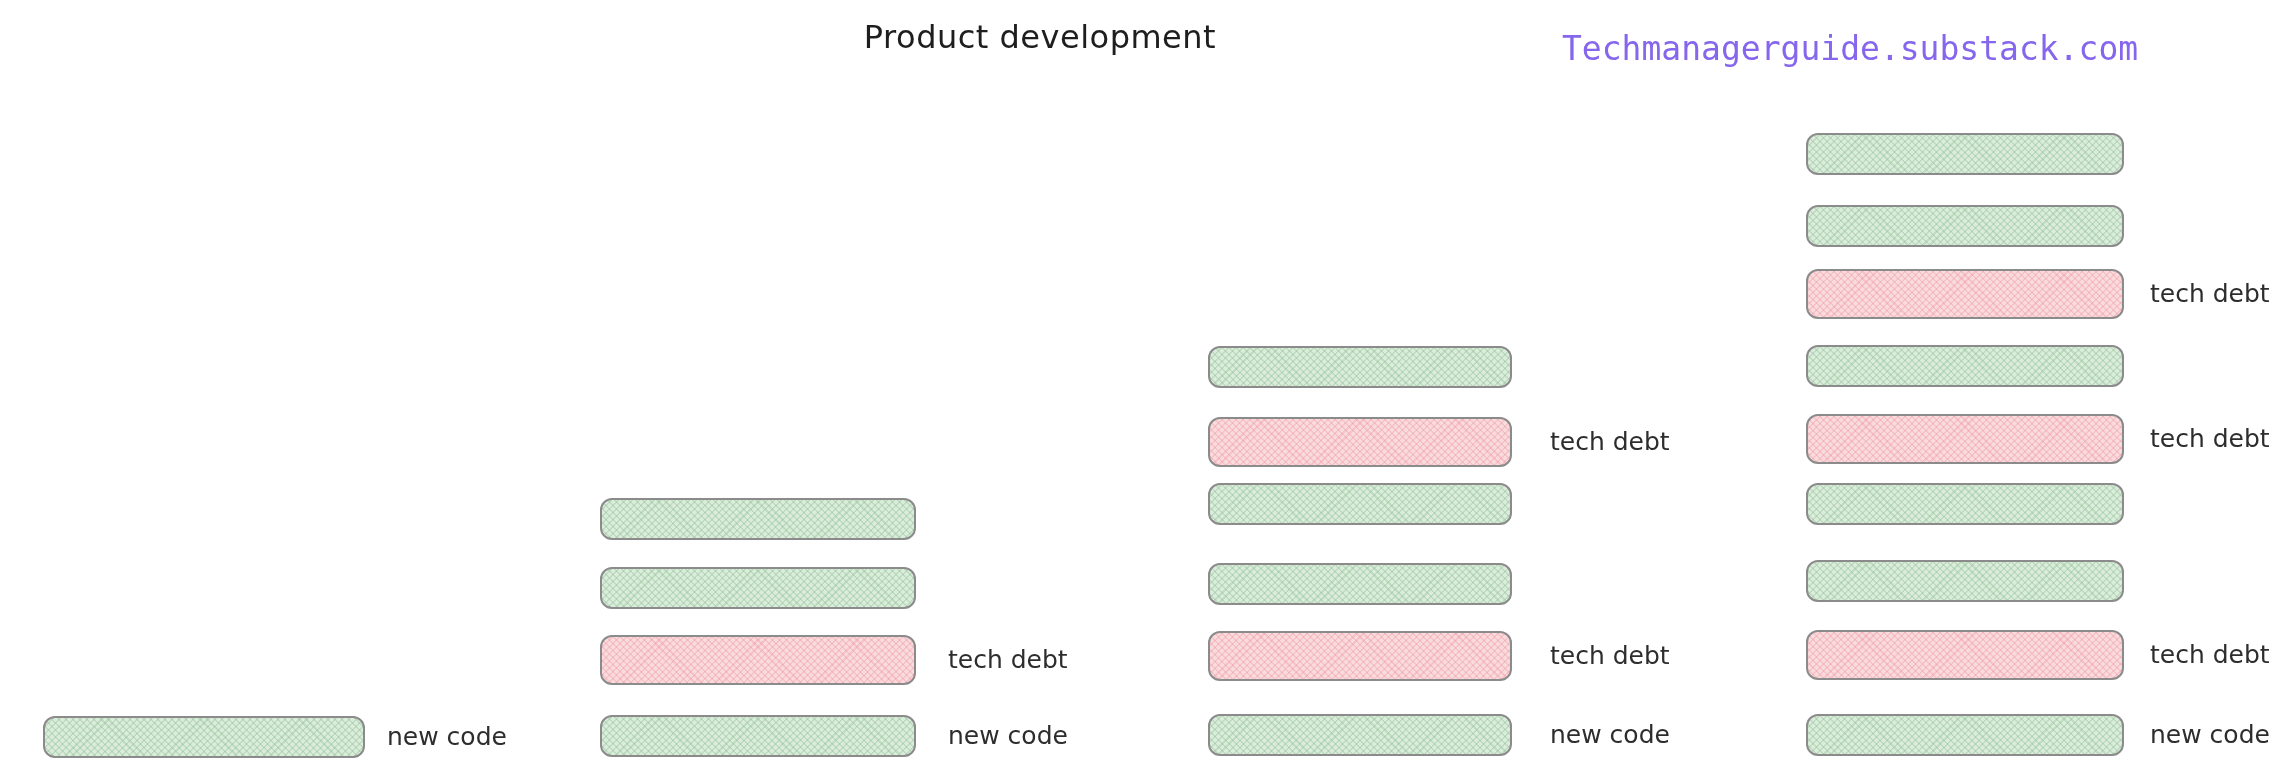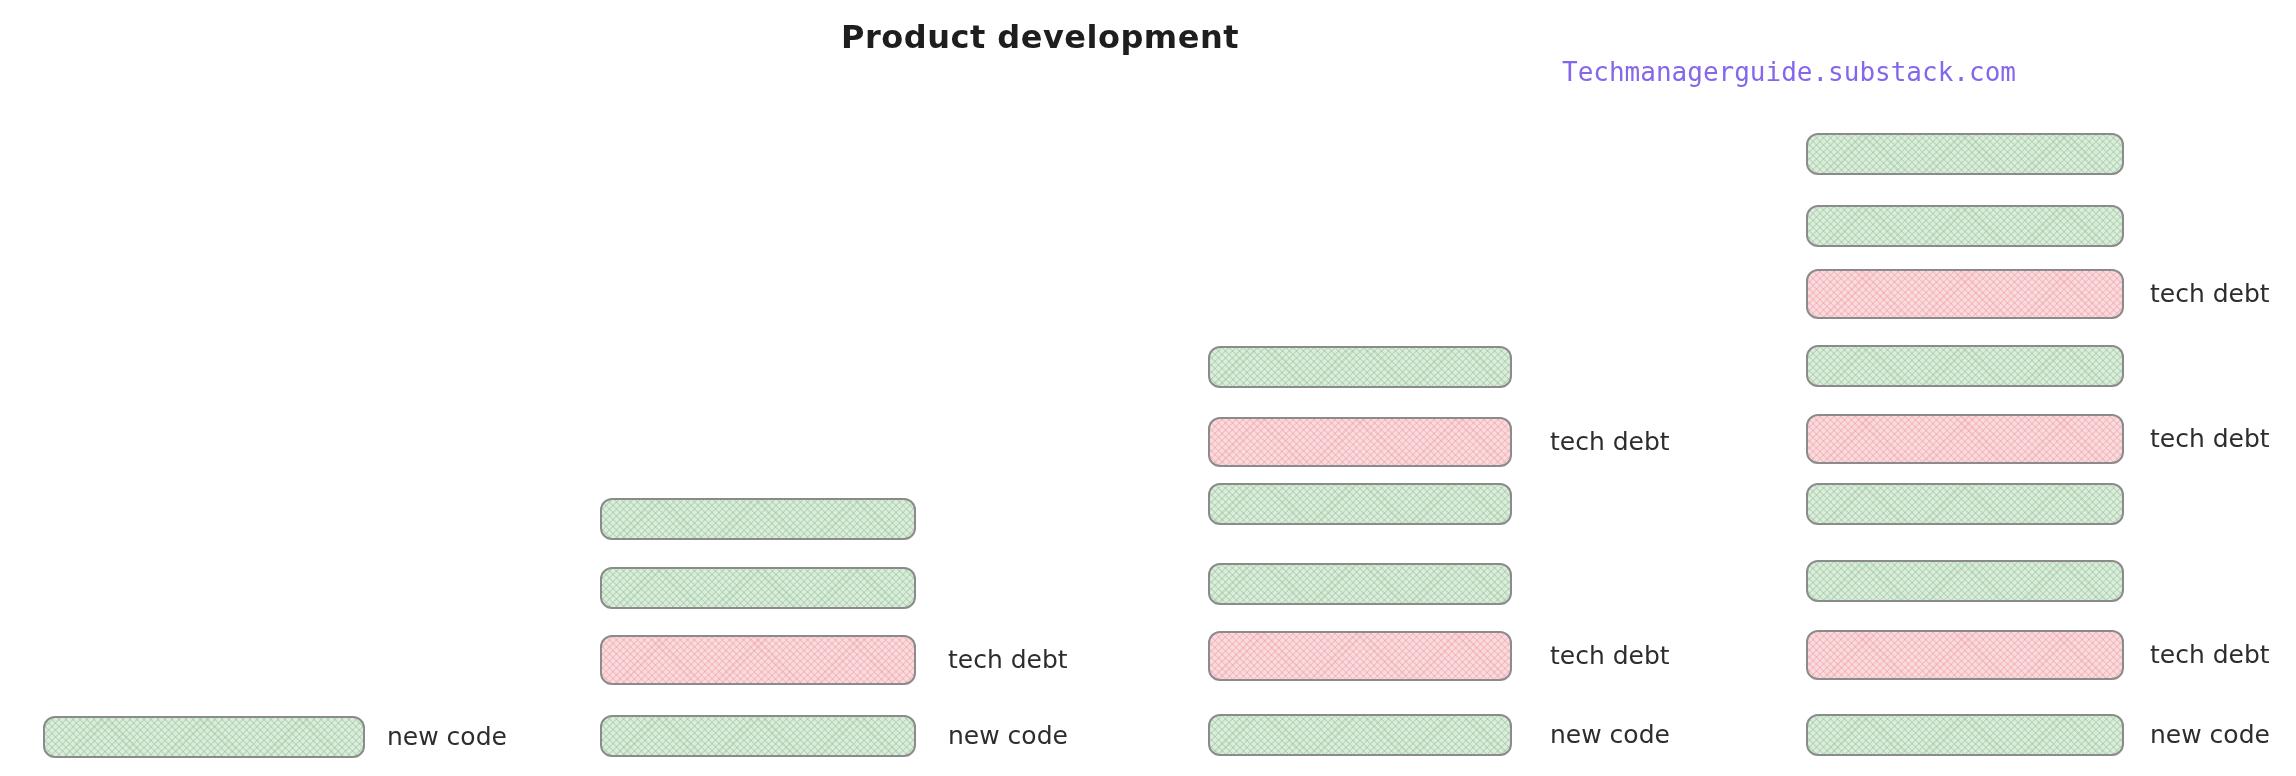--- a/index.html
+++ b/index.html
@@ -14,36 +14,35 @@
     background: #ffffff;
     overflow: hidden;
     font-family: "DejaVu Sans", sans-serif;
   }
   .diagram-title {
     position: absolute;
     top: 18px;
     left: 1040px;
     transform: translateX(-50%);
     font-size: 32px;
-    font-weight: 700;
+    font-weight: 400;
     letter-spacing: 0.5px;
     color: #1e1e1e;
     white-space: nowrap;
     text-align: center;
   }
   .watermark {
     position: absolute;
     top: 29px;
     left: 1562px;
     font-family: "DejaVu Sans Mono", monospace;
-    font-size: 26px;
+    font-size: 33px;
     font-weight: 500;
     color: #8566ec;
     white-space: nowrap;
-    margin-top: 28px;
   }
   .bar {
     position: absolute;
     box-sizing: border-box;
     border: 2.5px solid #8b8b8b;
     border-radius: 12px;
   }
   .bar.new_code {
     background-color: #dcecdc;
     background-image:

